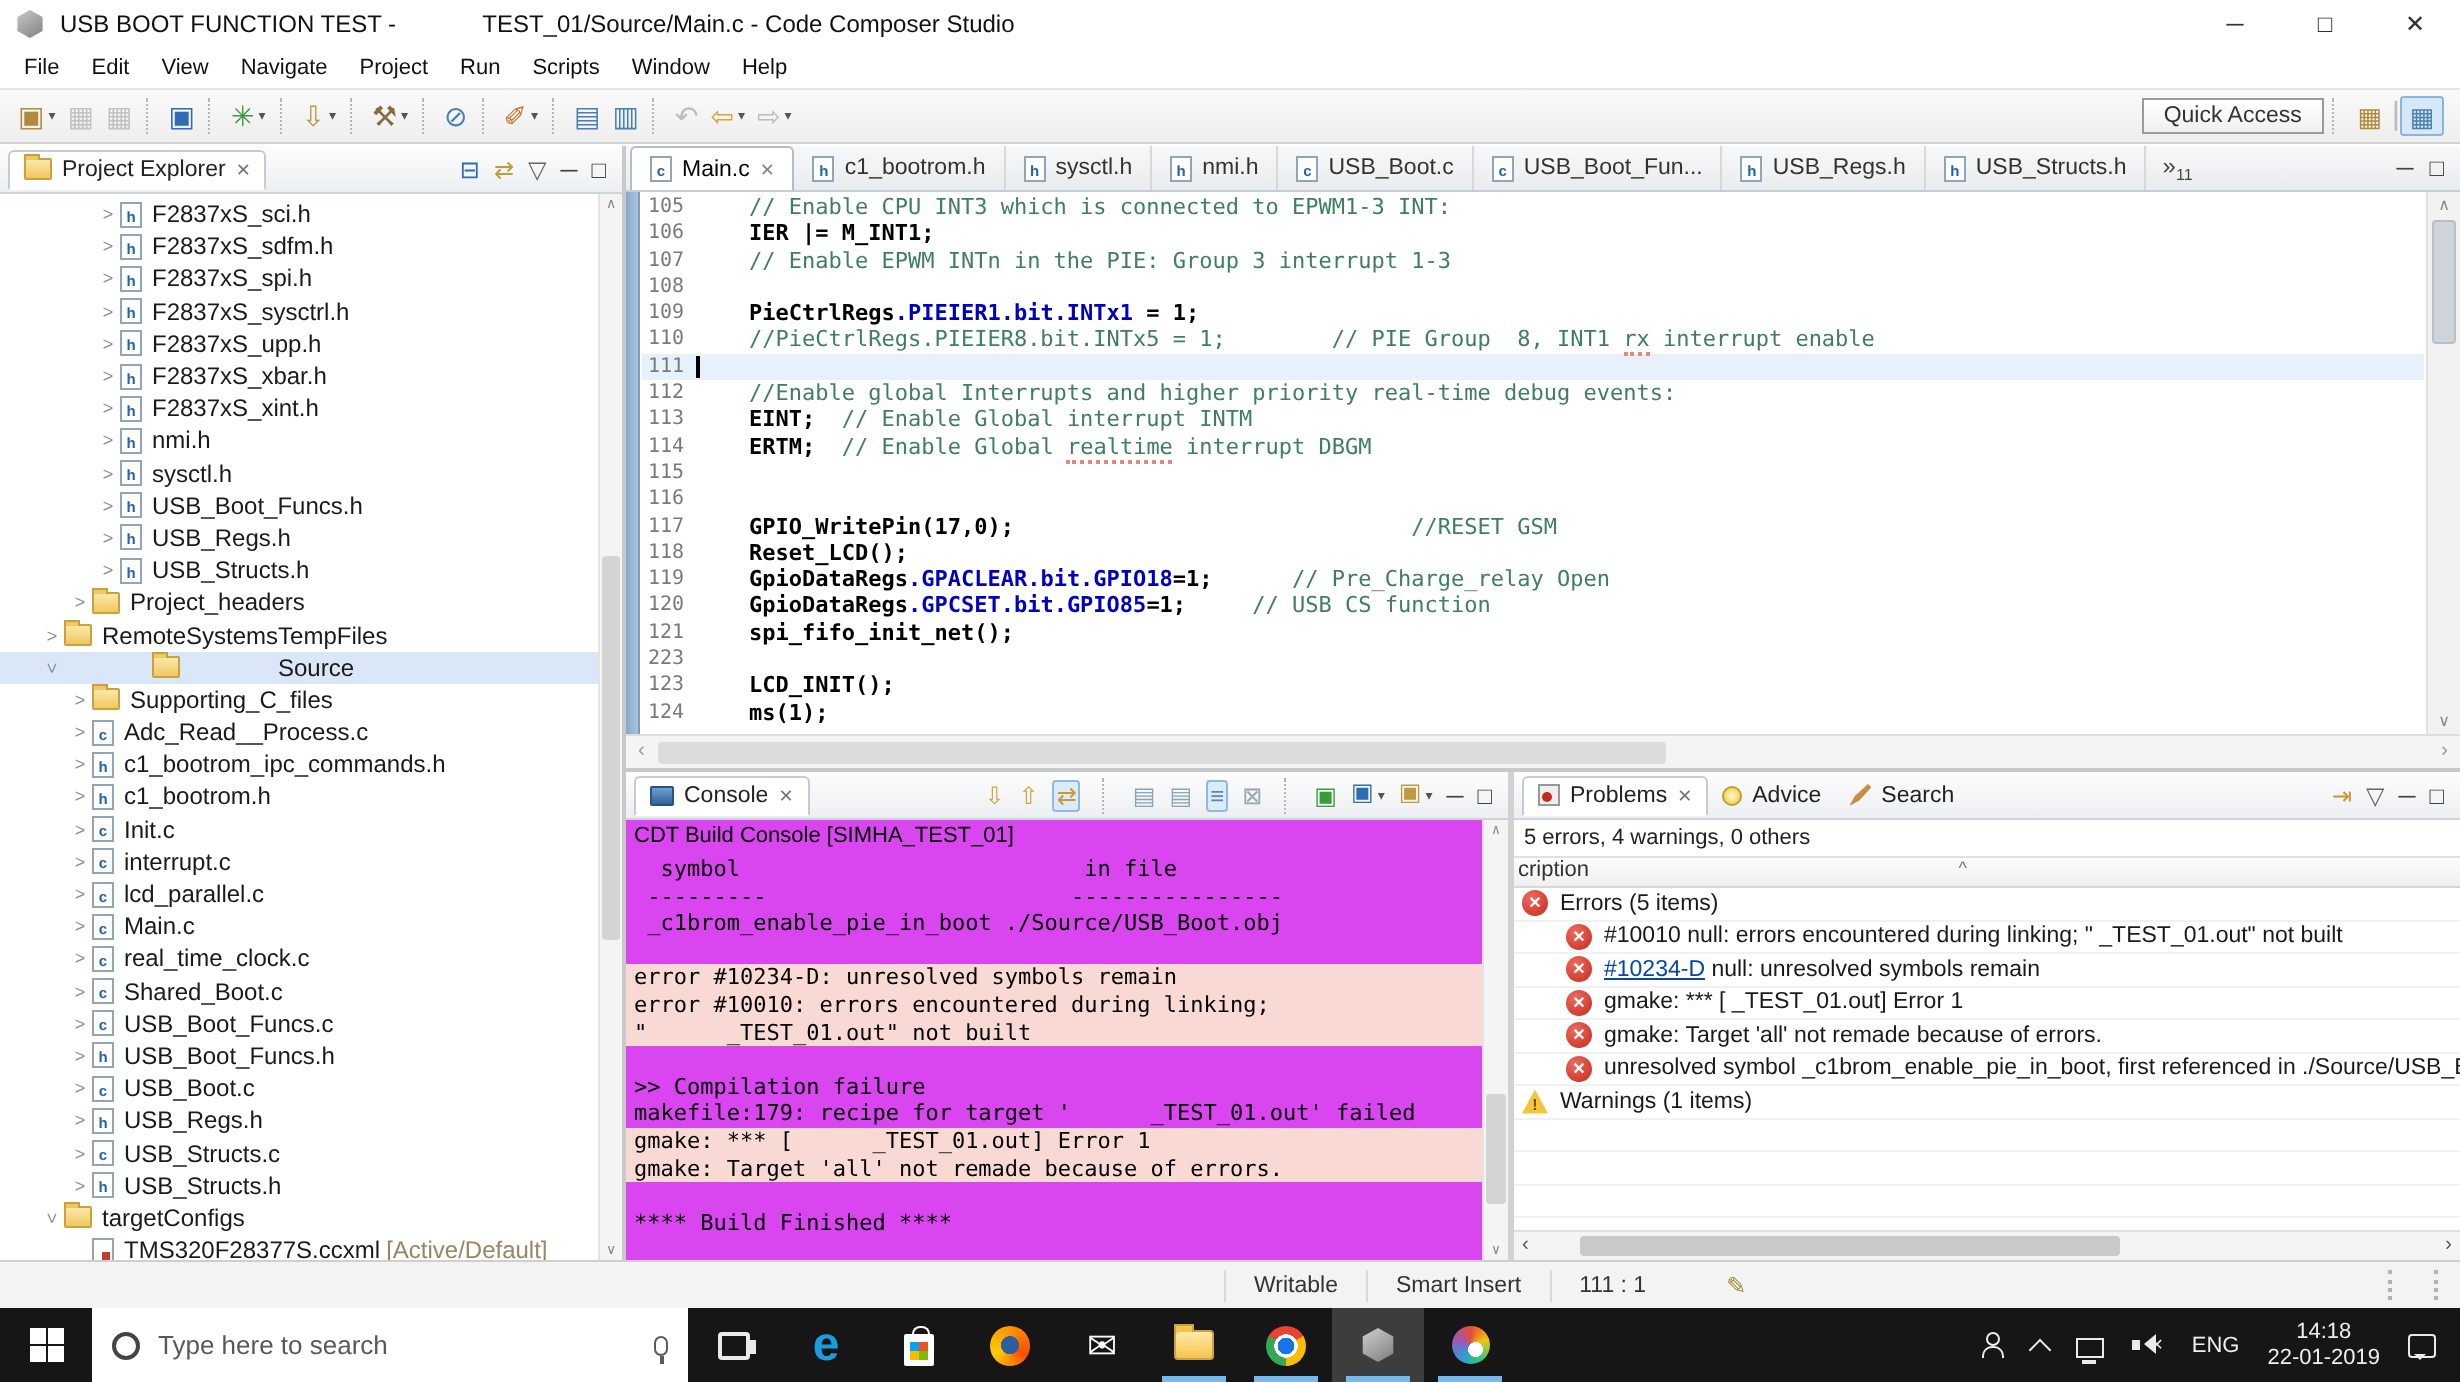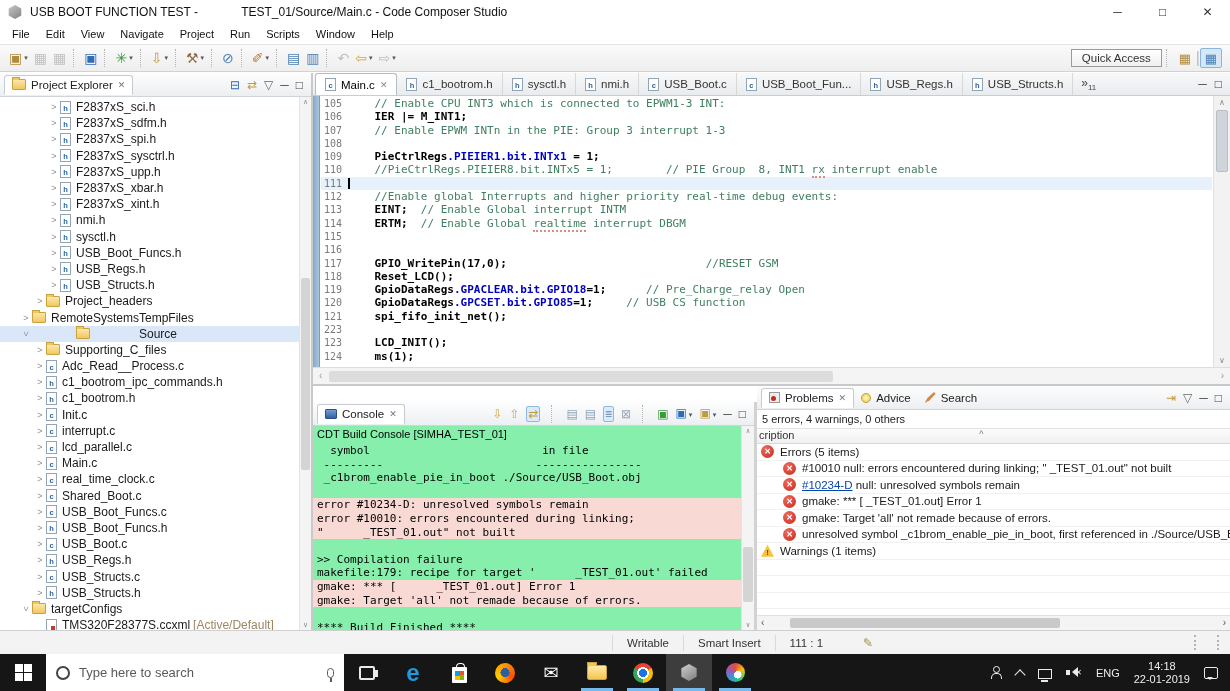--- a/index.html
+++ b/index.html
@@ -32,21 +32,21 @@
     font-size:11.5px; color:#333; padding:2px 10px; margin-right:0; }
   .persp { width:22px; height:20px; display:flex; align-items:center; justify-content:center; font-size:13px; }
   .persp.sel { background:#d6e7f6; border:1px solid #89b5de; border-radius:2px; }
 
   
   .main { position:absolute; top:73px; bottom:61px; left:0; right:0; display:flex; }
   .explorer { width:313px; border-right:2px solid #c9c9c9; display:flex; flex-direction:column; background:#fff; }
   .rightcol { flex:1; display:flex; flex-direction:column; min-width:0; }
   .editor { height:313px; border-bottom:2px solid #c9c9c9; display:flex; flex-direction:column; background:#fff; }
   .bottomrow { flex:1; display:flex; min-height:0; }
-  .console-panel { width:444px; border-right:3px solid #d2d2d2; display:flex; flex-direction:column; background:#86efac;margin-top:16px; }
+  .console-panel { width:444px; border-right:3px solid #d2d2d2; display:flex; flex-direction:column; background:#d946ef; }
   .problems-panel { flex:1; display:flex; flex-direction:column; background:#fff; min-width:0; }
 
   
   .view-header { height:24px; background:linear-gradient(#fdfdfd,#eceff2); border-bottom:1px solid #cfd4da;
     display:flex; align-items:center; padding:0 4px; flex:none; }
   .view-tab { display:flex; align-items:center; gap:5px; font-size:11.5px; color:#222; padding:3px 7px; }
   .view-tab.sel { background:#fff; border:1px solid #c6cbd2; border-bottom:1px solid #fff; border-radius:3px 3px 0 0; }
   .view-close { color:#777; font-size:9px; }
   .vh-icons { margin-left:auto; display:flex; align-items:center; gap:7px; padding-right:4px; }
   .vh-ic { font-size:12px; line-height:12px; }

